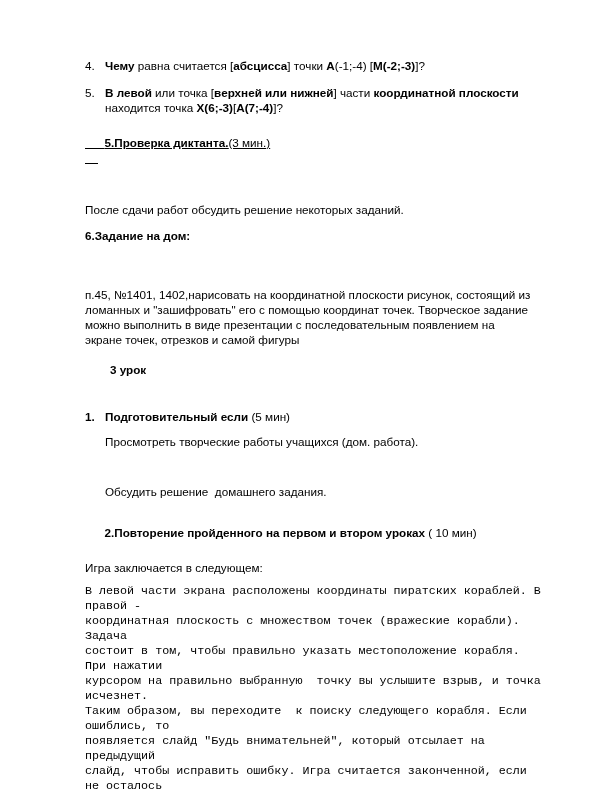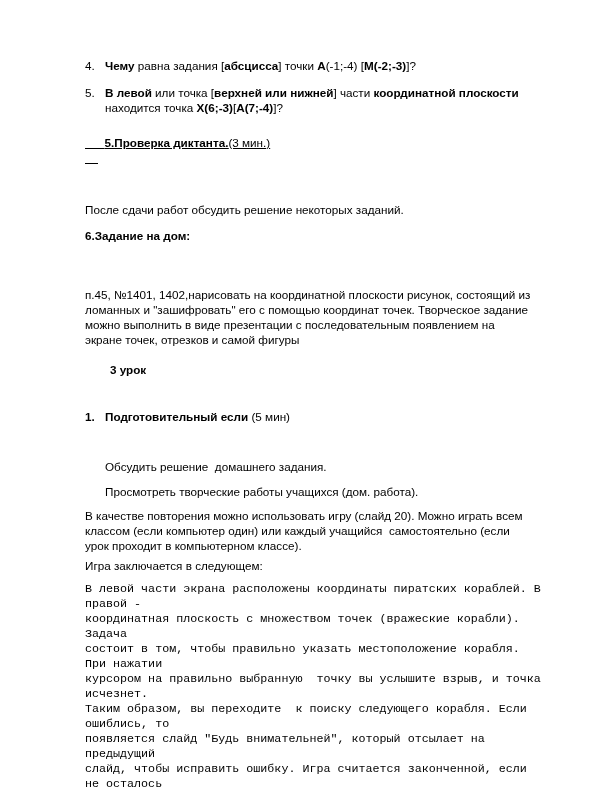--- a/index.html
+++ b/index.html
@@ -46,21 +46,21 @@
   .mt-graphic   { margin-top: 10px; }
 </style>
 </head>
 <body>
 
 <div class="page">
   <div class="doc">
 
     <div class="li mt-q4">
       <span class="num">4.</span>
-      <span class="txt"><span class="b">Чему</span><span> равна задания [</span><span class="b">абсцисса</span><span>] точки </span><span class="b">А</span><span>(-1;-4) [</span><span class="b">М(-2;-3)</span><span>]?</span></span>
+      <span class="txt"><span class="b">Чему</span><span> равна считается [</span><span class="b">абсцисса</span><span>] точки </span><span class="b">А</span><span>(-1;-4) [</span><span class="b">М(-2;-3)</span><span>]?</span></span>
     </div>
 
     <div class="li mt-q5">
       <span class="num">5.</span>
       <span class="txt"><span class="b">В левой</span><span> или точка [</span><span class="b">верхней или нижней</span><span>] части </span><span class="b">координатной плоскости</span><span>
 находится точка </span><span class="b">Х(6;-3)</span><span>[</span><span class="b">А(7;-4)</span><span>]?</span></span>
     </div>
 
     <div class="block mt-hcheck">
       <span class="b">5.Проверка диктанта.</span><span>(3 мин.)</span>
@@ -75,28 +75,28 @@
 можно выполнить в виде презентации с последовательным появлением на
 экране точек, отрезков и самой фигуры</div>
 
     <div class="block b center mt-lesson">3 урок</div>
 
     <div class="li mt-prep">
       <span class="num b">1.</span>
       <span class="txt"><span class="b">Подготовительный если</span><span> (5 мин)</span></span>
     </div>
 
+    <div class="block indent mt-review">Просмотреть творческие работы учащихся (дом. работа).</div>
+
     <div class="block indent mt-discuss">Обсудить решение  домашнего задания.</div>
 
-    <div class="block indent mt-review">Просмотреть творческие работы учащихся (дом. работа).</div>
+    <div class="block mt-repeat">
+      <span class="b">2.Повторение пройденного на первом и втором уроках</span><span> ( 10 мин)</span>
+    </div>
 
-
-    <div class="block mt-game1">В качестве повторения можно использовать игру (слайд 20). Можно играть всем
-классом (если компьютер один) или каждый учащийся  самостоятельно (если
-урок проходит в компьютерном классе).</div>
 
     <div class="block mt-game2">Игра заключается в следующем:</div>
 
     <div class="block mt-game3">В левой части экрана расположены координаты пиратских кораблей. В правой -
 координатная плоскость с множеством точек (вражеские корабли). Задача
 состоит в том, чтобы правильно указать местоположение корабля. При нажатии
 курсором на правильно выбранную  точку вы услышите взрыв, и точка исчезнет.
 Таким образом, вы переходите  к поиску следующего корабля. Если ошиблись, то
 появляется слайд "Будь внимательней", который отсылает на предыдущий
 слайд, чтобы исправить ошибку. Игра считается законченной, если не осталось

